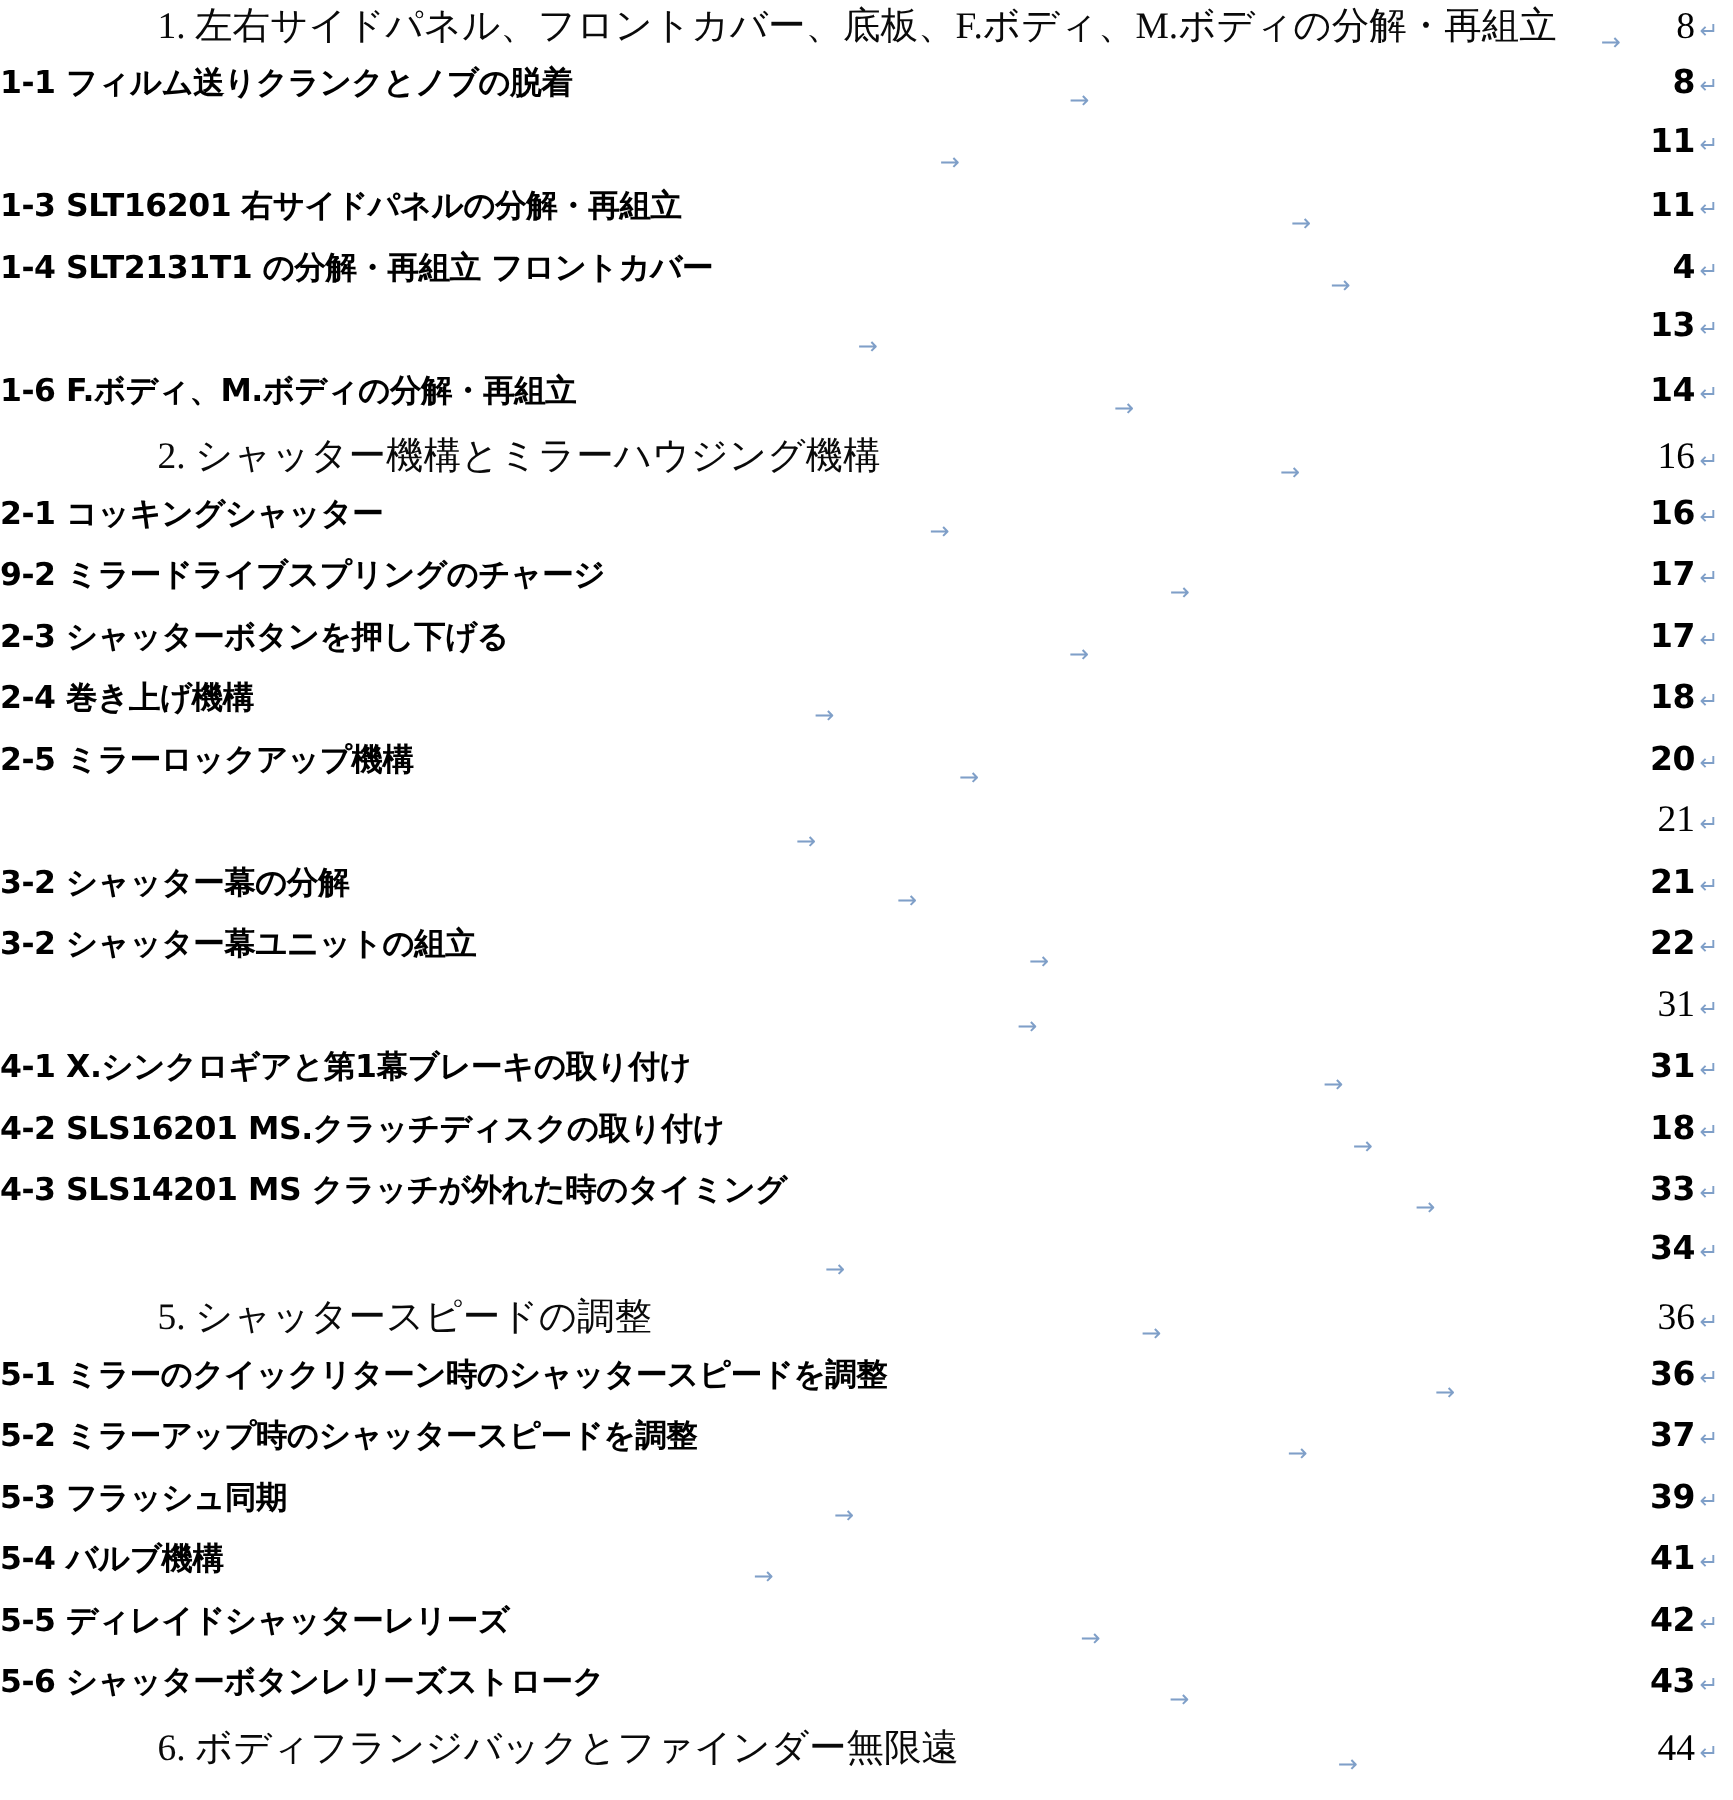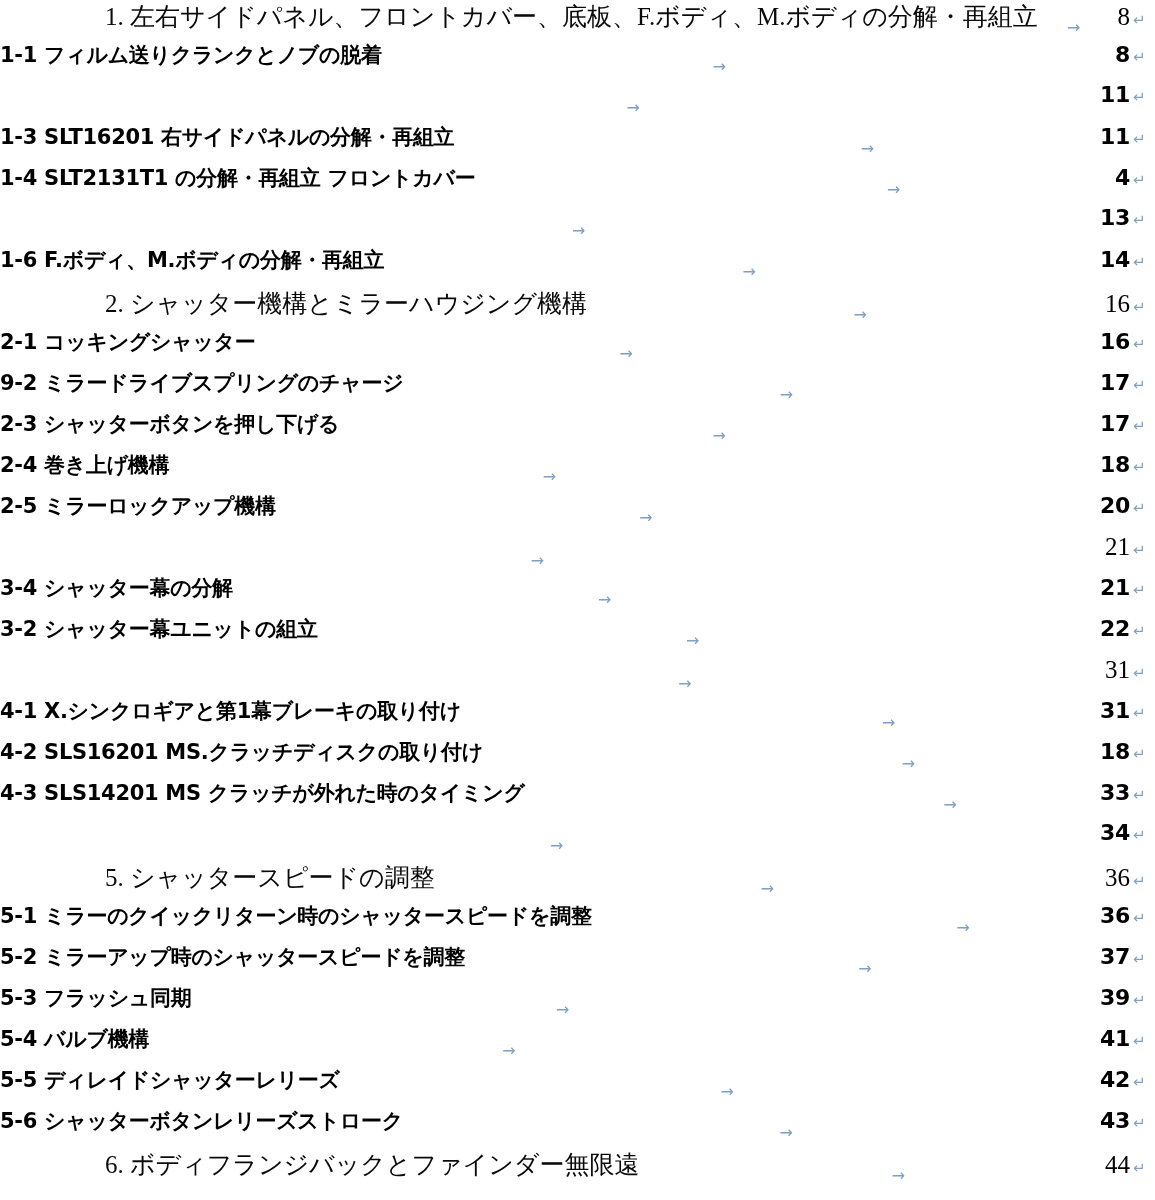--- a/index.html
+++ b/index.html
@@ -238,21 +238,21 @@
     </div>
     <div class="toc-row lvl1">
       <span class="leader">
         <span class="dots">...................................................................................................................................................................................</span>
         <span class="tabmark" style="left: 43%;">→</span>
       </span>
       <span class="pageno">21</span>
       <span class="retmark">↵</span>
     </div>
     <div class="toc-row lvl2">
-      <span class="entry-text">3-4 シャッター幕の分解</span>
+      <span class="entry-text">3-2 シャッター幕の分解</span>
       <span class="leader">
         <span class="dots">...................................................................................................................................................................................</span>
         <span class="tabmark" style="left: 42%;">→</span>
       </span>
       <span class="pageno">21</span>
       <span class="retmark">↵</span>
     </div>
     <div class="toc-row lvl2">
       <span class="entry-text">3-2 シャッター幕ユニットの組立</span>
       <span class="leader">

